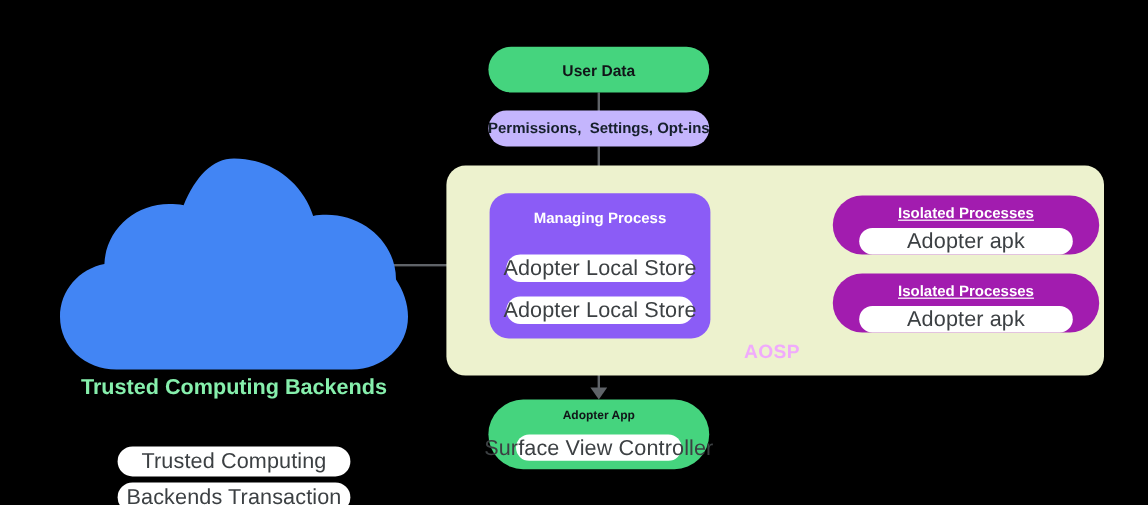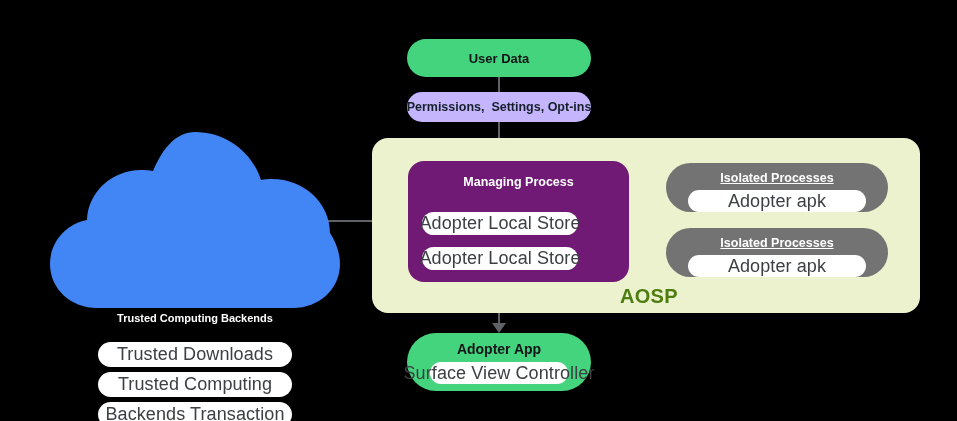--- a/index.html
+++ b/index.html
@@ -94,54 +94,54 @@
     top: 138px;
     width: 548px;
     height: 175px;
     background: #EDF2CE;
     border-radius: 16px;
   }
   #aosp-label {
     position: absolute;
     left: 620px;
     top: 285px;
-    font-size: 20px;
-    font-weight: bold;
-    color: #4d7c0f;
+    font-size: 16px;
+    font-weight: bold;
+    color: #f0abfc;
     letter-spacing: 0.3px;
   }
 
   
   #managing-process {
     left: 408px;
     top: 161px;
-    width: 221px;
+    width: 184px;
     height: 121px;
-    background: #701a75;
+    background: #8b5cf6;
     border-radius: 16px;
   }
   #managing-title {
     position: absolute;
     left: 0;
     right: 0;
     top: 14px;
     text-align: center;
     color: #ffffff;
     font-size: 12.5px;
     font-weight: bold;
     line-height: 15px;
   }
 
   
   .isolated {
     width: 222px;
     height: 49px;
-    background: #737373;
+    background: #a21caf;
     border-radius: 30px;
-    left: 666px;
+    left: 694px;
   }
   #isolated-1 { top: 163px; }
   #isolated-2 { top: 228px; }
   .isolated-title {
     position: absolute;
     left: 0;
     right: 0;
     top: 8px;
     text-align: center;
     color: #ffffff;
@@ -161,42 +161,42 @@
     position: absolute;
     left: 0;
     top: 0;
   }
   #cloud-title {
     position: absolute;
     left: 0;
     width: 310px;
     top: 182px;
     text-align: center;
-    color: #ffffff;
-    font-size: 11px;
+    color: #86efac;
+    font-size: 18px;
     font-weight: bold;
   }
 
   
   #adopter-app {
     left: 407px;
     top: 333px;
     width: 184px;
     height: 58px;
     background: #45D47E;
     border-radius: 29px;
   }
   #adopter-app-title {
     position: absolute;
     left: 0;
     right: 0;
     top: 8px;
     text-align: center;
     color: #111418;
-    font-size: 14px;
+    font-size: 10px;
     font-weight: bold;
   }
 </style>
 </head>
 <body>
 
 <div id="stage">
 
   <div class="line-v" style="left:498px; top:77px; height:16px;"></div>
   <div class="line-v" style="left:498px; top:122px; height:40px;"></div>
@@ -233,23 +233,20 @@
         C 300 159 279 178 253 178
         L 57 178
         C 31 178 10 159 10 134
         C 10 112 26 94 47 90
         C 48 62 72 40 101 40
         C 105 40 109 40 113 41
         C 123 17 137 2 155 2
         Z"></path>
     </svg>
     <div id="cloud-title">Trusted Computing Backends</div>
-    <div class="white-pill" style="left:58px; top:212px; width:194px; height:25px;">
-      <span>Trusted Downloads</span>
-    </div>
     <div class="white-pill" style="left:58px; top:242px; width:194px; height:25px;">
       <span>Trusted Computing</span>
     </div>
     <div class="white-pill" style="left:58px; top:272px; width:194px; height:25px;">
       <span>Backends Transaction</span>
     </div>
   </div>
 
   <div class="node" id="managing-process">
     <div id="managing-title">

